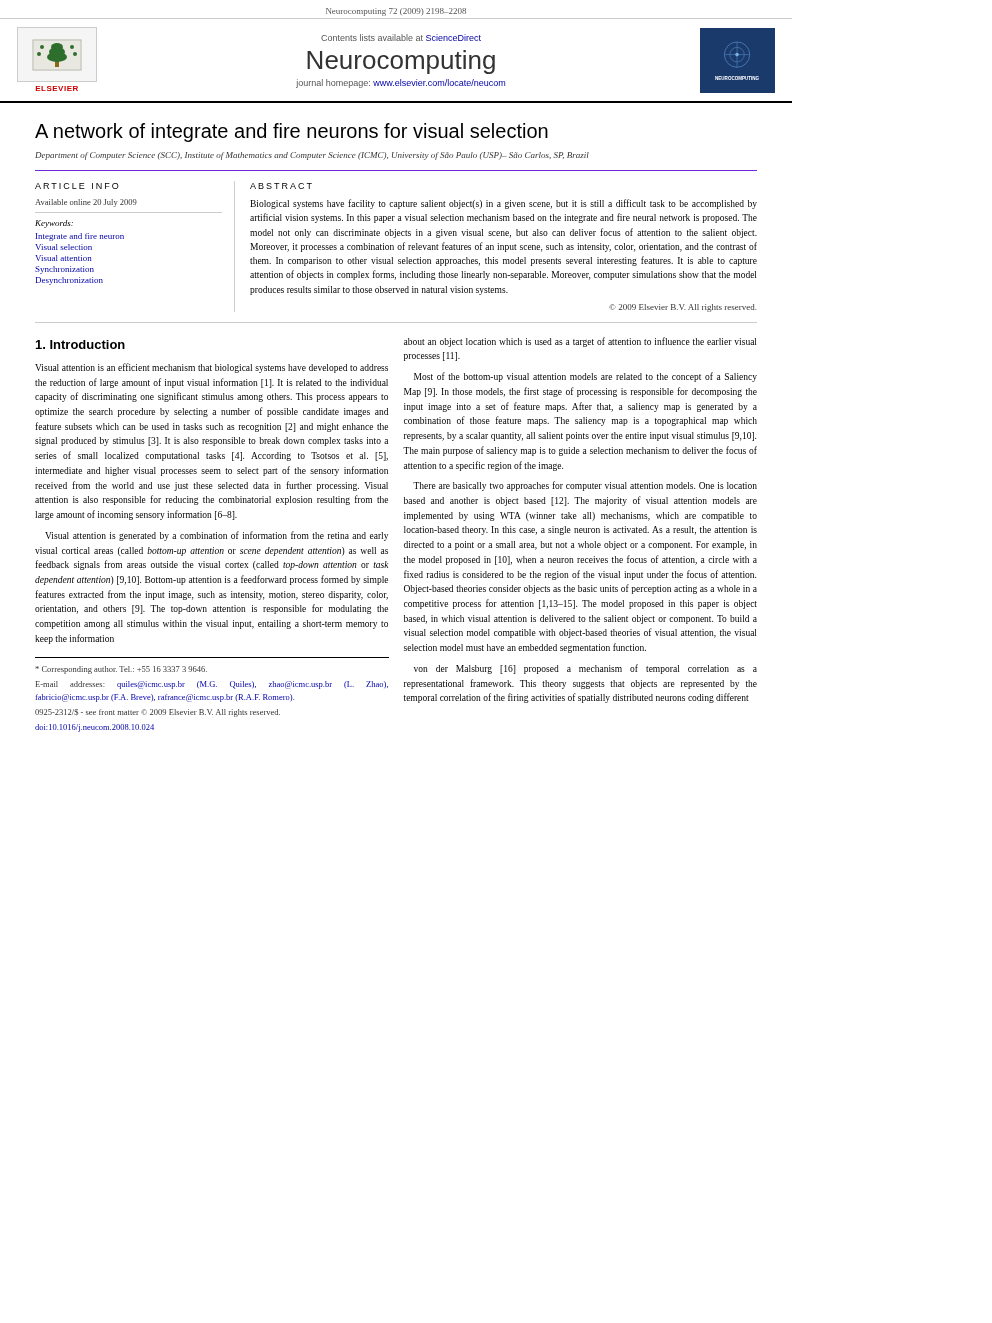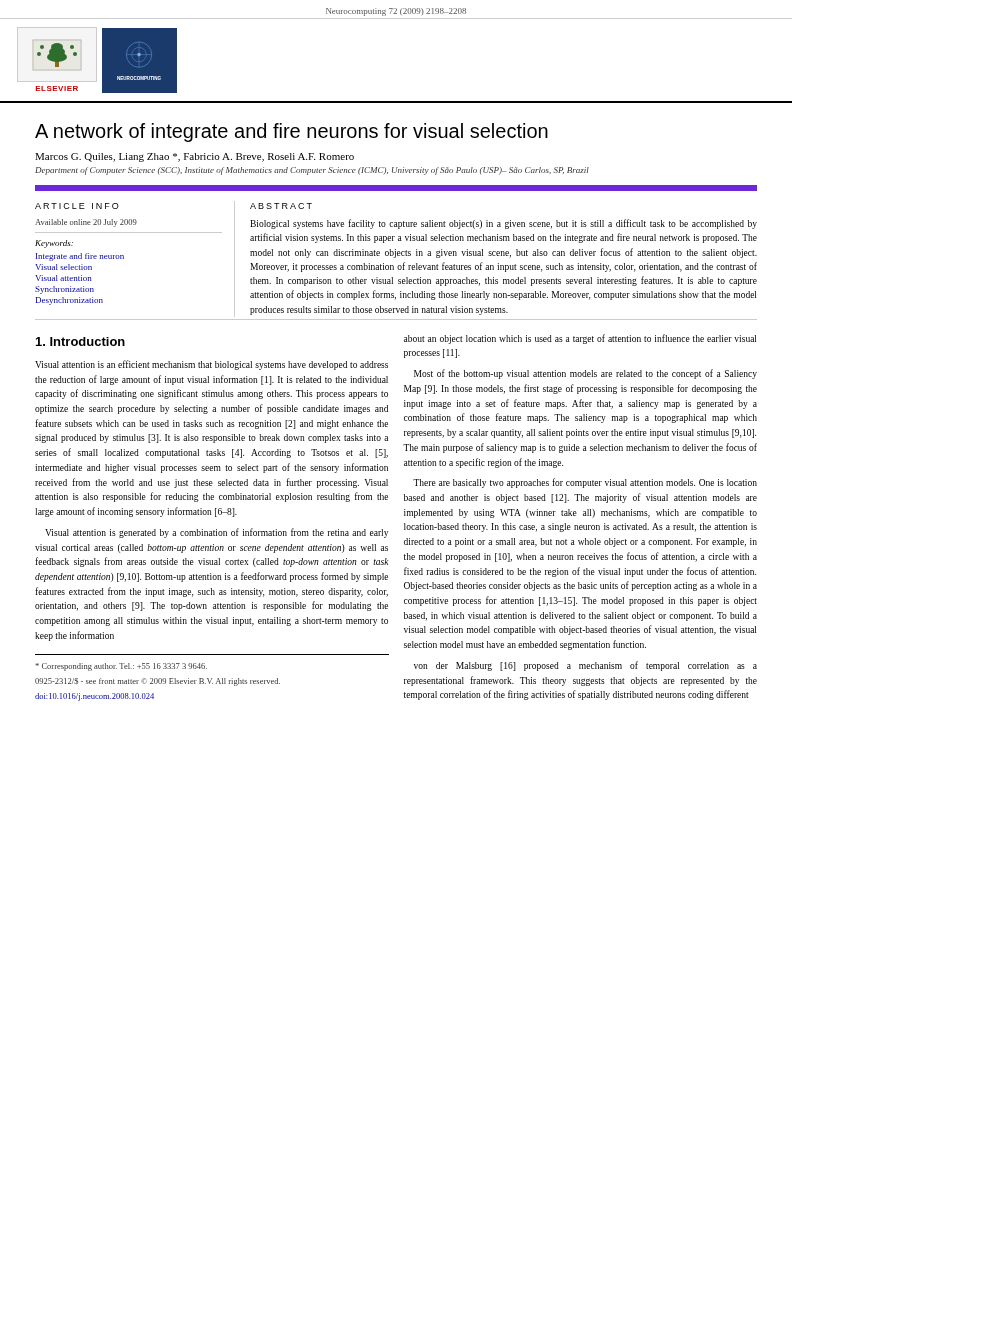--- a/index.html
+++ b/index.html
@@ -139,21 +139,21 @@
       overflow: hidden;
     }
 
     
     .main-content {
       padding: 15px 35px 15px 35px;
     }
 
     
     .article-title-section {
-      border-bottom: 6px solid #6d28d9;
+      border-bottom: 1px solid #6d28d9;
       padding-bottom: 10px;
       margin-bottom: 10px;
     }
 
     .article-title {
       font-size: 20px;
       font-weight: normal;
       font-family: Arial, sans-serif;
       color: #000;
       margin-bottom: 6px;
@@ -170,21 +170,21 @@
       font-size: 9px;
       font-style: italic;
       color: #333;
     }
 
     
     .two-col {
       display: flex;
       gap: 15px;
       border-bottom: 1px solid #ccc;
-      padding-bottom: 2px;
+      padding-bottom: 10px;
       margin-bottom: 12px;
     }
 
     .article-info-col {
       width: 200px;
       flex-shrink: 0;
       border-right: 1px solid #ccc;
       padding-right: 12px;
     }
 
@@ -333,20 +333,31 @@
             <circle cx="10" cy="8" r="2" fill="#2d6e2d"></circle>
             <circle cx="40" cy="8" r="2" fill="#2d6e2d"></circle>
             <circle cx="7" cy="15" r="2" fill="#2d6e2d"></circle>
             <circle cx="43" cy="15" r="2" fill="#2d6e2d"></circle>
           </svg>
         </div>
         <div class="elsevier-text">ELSEVIER</div>
       </div>
     </div>
 
+    <div class="journal-center">
+      <div class="contents-line">
+        <span>Contents lists available at</span>
+        <a class="science-direct-link">ScienceDirect</a>
+      </div>
+      <div class="journal-title-big">Neurocomputing</div>
+      <div class="homepage-line">
+        <span>journal homepage:</span>
+        <a class="homepage-link">www.elsevier.com/locate/neucom</a>
+      </div>
+    </div>
 
     <div class="right-logo">
       <div class="neurocomputing-logo">
         <svg width="73" height="63" viewBox="0 0 73 63">
           <rect width="73" height="63" fill="#1a3a6b"></rect>
 
           <circle cx="36" cy="25" r="14" fill="none" stroke="#4a7ab5" stroke-width="1"></circle>
           <circle cx="36" cy="25" r="8" fill="none" stroke="#4a7ab5" stroke-width="0.8"></circle>
           <line x1="22" y1="25" x2="50" y2="25" stroke="#4a7ab5" stroke-width="0.8"></line>
           <line x1="36" y1="11" x2="36" y2="39" stroke="#4a7ab5" stroke-width="0.8"></line>
@@ -354,23 +365,20 @@
           <text x="36" y="53" text-anchor="middle" fill="white" font-size="5" font-family="Arial" font-weight="bold">NEUROCOMPUTING</text>
         </svg>
       </div>
     </div>
   </div>
 
   <div class="main-content">
 
     <div class="article-title-section">
       <h1 class="article-title">A network of integrate and fire neurons for visual selection</h1>
-      <div class="authors">
-        <span>Marcos G. Quiles, Liang Zhao *, Fabricio A. Breve, Roseli A.F. Romero</span>
-      </div>
       <div class="affiliation">Department of Computer Science (SCC), Institute of Mathematics and Computer Science (ICMC), University of São Paulo (USP)– São Carlos, SP, Brazil</div>
     </div>
 
     <div class="two-col">
 
       <div class="article-info-col">
         <h3>ARTICLE INFO</h3>
         <div class="available-online">Available online 20 July 2009</div>
         <div class="keywords-section">
           <h4>Keywords:</h4>
@@ -378,36 +386,41 @@
           <a class="keyword-item">Visual selection</a>
           <a class="keyword-item">Visual attention</a>
           <a class="keyword-item">Synchronization</a>
           <a class="keyword-item">Desynchronization</a>
         </div>
       </div>
 
       <div class="abstract-col">
         <h3>ABSTRACT</h3>
         <div class="abstract-text">Biological systems have facility to capture salient object(s) in a given scene, but it is still a difficult task to be accomplished by artificial vision systems. In this paper a visual selection mechanism based on the integrate and fire neural network is proposed. The model not only can discriminate objects in a given visual scene, but also can deliver focus of attention to the salient object. Moreover, it processes a combination of relevant features of an input scene, such as intensity, color, orientation, and the contrast of them. In comparison to other visual selection approaches, this model presents several interesting features. It is able to capture attention of objects in complex forms, including those linearly non-separable. Moreover, computer simulations show that the model produces results similar to those observed in natural vision systems.</div>
+        <div class="copyright-line">© 2009 Elsevier B.V. All rights reserved.</div>
       </div>
     </div>
 
     <div class="body-columns">
 
       <div class="body-col">
         <h2>1. Introduction</h2>
         <p>
           Visual attention is an efficient mechanism that biological systems have developed to address the reduction of large amount of input visual information [1]. It is related to the individual capacity of discriminating one significant stimulus among others. This process appears to optimize the <span class="highlight-search">search</span> procedure by selecting a number of possible candidate images and feature subsets which can be used in tasks such as recognition [2] and might enhance the signal produced by stimulus [3]. It is also responsible to break down complex tasks into a series of small localized computational tasks [4]. According to Tsotsos et al. [5], intermediate and higher visual processes seem to select part of the sensory information received from the world and use just these selected data in further processing. Visual attention is also responsible for reducing the combinatorial explosion resulting from the large amount of incoming sensory information [6–8].
         </p>
         <p>
           Visual attention is generated by a combination of information from the retina and early visual cortical areas (called <span class="italic">bottom-up attention</span> or <span class="italic">scene dependent attention</span>) as well as feedback signals from areas outside the visual cortex (called <span class="italic">top-down attention</span> or <span class="italic">task dependent attention</span>) [9,10]. Bottom-up attention is a feedforward process formed by simple features extracted from the input image, such as intensity, motion, stereo disparity, color, orientation, and others [9]. The top-down attention is responsible for modulating the competition among all stimulus within the visual input, entailing a short-term memory to keep the information
         </p>
 
         <div class="footer-notes">
           <div class="footer-line">* Corresponding author. Tel.: +55 16 3337 3 9646.</div>
+          <div class="footer-line">
+            <span>E-mail addresses:</span>
+            <a class="body-text-link">quiles@icmc.usp.br (M.G. Quiles), zhao@icmc.usp.br (L. Zhao), fabricio@icmc.usp.br (F.A. Breve), rafrance@icmc.usp.br (R.A.F. Romero).</a>
+          </div>
           <div class="footer-line">0925-2312/$ - see front matter © 2009 Elsevier B.V. All rights reserved.</div>
           <div class="footer-line">
             <a class="body-text-link">doi:10.1016/j.neucom.2008.10.024</a>
           </div>
         </div>
       </div>
 
       <div class="body-col">
         <p>
           about an object location which is used as a target of attention to influence the earlier visual processes [11].

